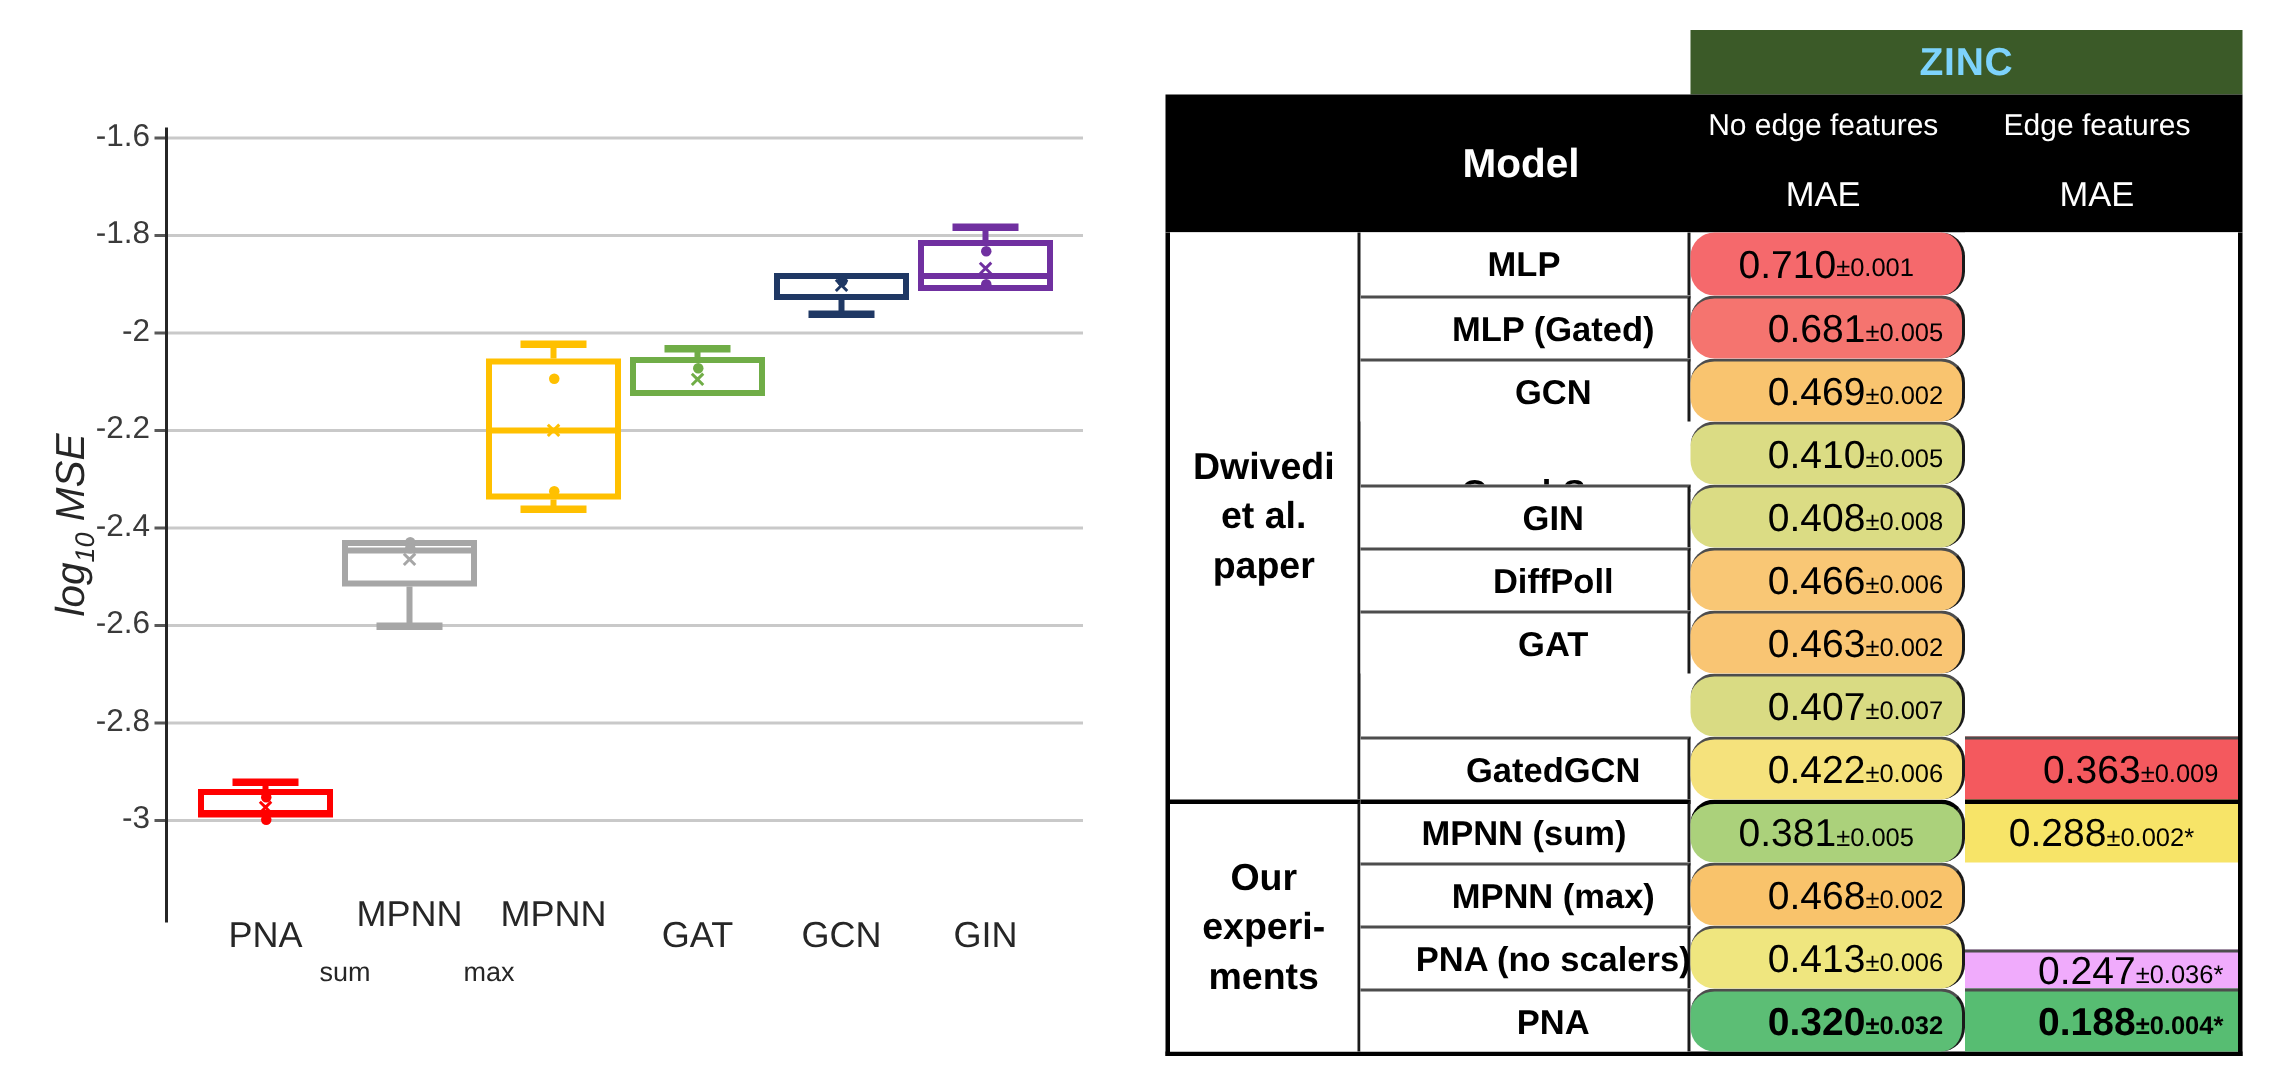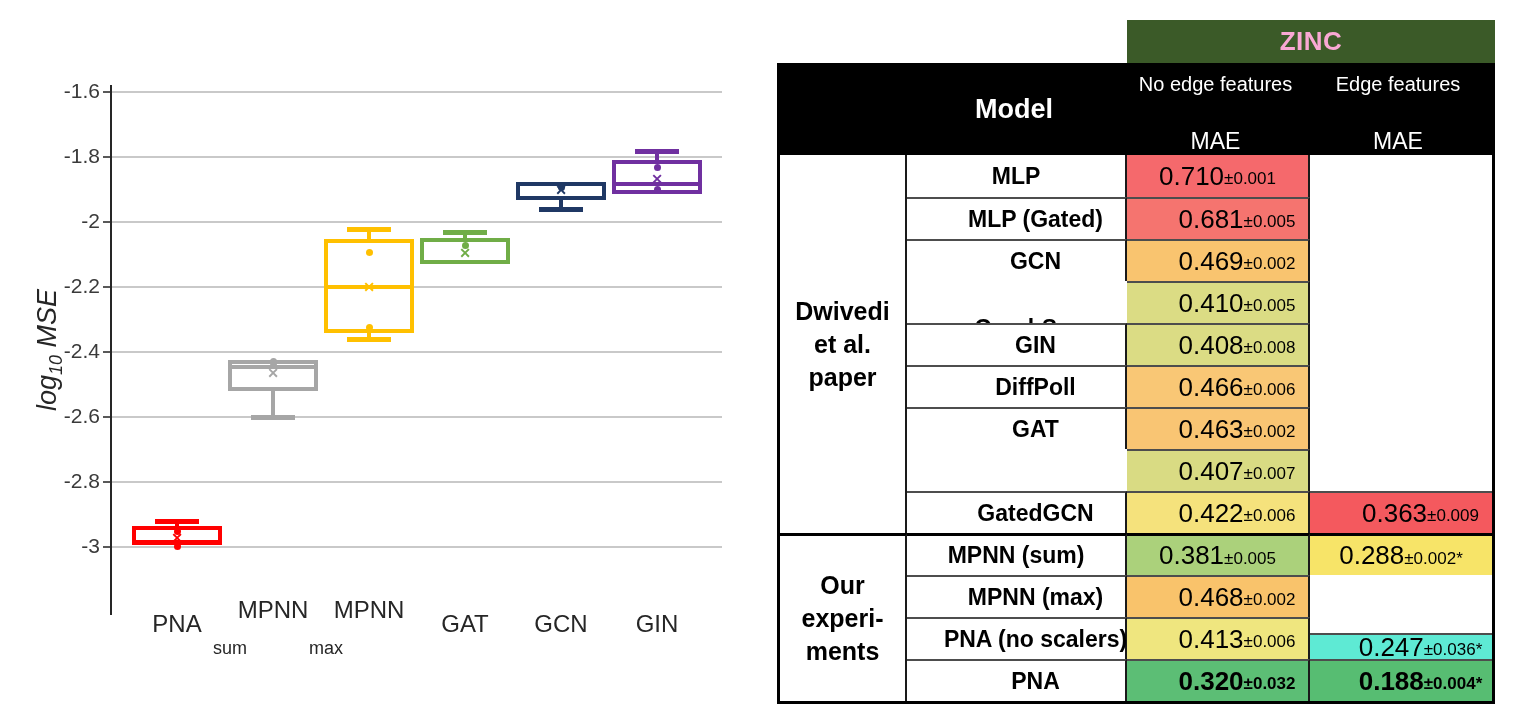--- a/index.html
+++ b/index.html
@@ -22,41 +22,41 @@
   .mean{position:absolute;width:20px;height:20px;text-align:center;font-size:14px;
         font-weight:bold;line-height:20px;}
   .ytitle{position:absolute;left:-48px;top:330px;width:200px;height:40px;text-align:center;
           transform:rotate(-90deg);font-style:italic;font-size:27px;color:#262626;}
   .ytitle sub{font-size:18px;}
 
   
   .tableWrap{position:absolute;left:777px;top:20px;width:718px;}
   .zincHeader{position:absolute;left:350px;top:0;width:368px;height:43px;
       display:flex;align-items:center;justify-content:center;
-      color:#f9a8d4;font-size:26px;font-weight:bold;letter-spacing:0.5px;}
+      color:#7dd3fc;font-size:26px;font-weight:bold;letter-spacing:0.5px;}
   .blackHeader{position:absolute;left:0;top:43px;width:718px;height:92px;background:#000;
       display:grid;grid-template-columns:127px 220px 183px 182px;color:#fff;}
   .hModel{display:flex;align-items:center;justify-content:center;
       font-size:27px;font-weight:bold;}
-  .hCol{display:flex;flex-direction:column;align-items:center;padding:10px 0 0;
+  .hCol{display:flex;flex-direction:column;align-items:center;padding:10px 0 12px;
       justify-content:space-between;}
   .hTitle{font-size:20px;}
   .hMetric{font-size:23px;}
   .tbody{position:absolute;left:0;top:135px;width:718px;box-sizing:border-box;
       border:3px solid #000;border-top:none;background:#fff;
       display:grid;grid-template-columns:127px 220px 183px 182px;grid-auto-rows:42px;}
   .cell{box-sizing:border-box;}
   .groupCell{grid-column:1;display:flex;flex-direction:column;align-items:center;
       justify-content:center;font-weight:bold;font-size:25px;line-height:1.32;
       border-right:2px solid #1a1a1a;background:#fff;}
   .modelCell{grid-column:2;display:flex;align-items:center;justify-content:center;
       font-weight:bold;font-size:23px;white-space:nowrap;
       border-right:2px solid #1a1a1a;background:#fff;}
   .valCell{display:flex;align-items:center;justify-content:center;background:#fff;}
-  .valCell.c1{border-right:2px solid #1a1a1a;}
+  .valCell.c1{border-right:2px solid #1a1a1a;border-radius:16px;}
   .num{font-size:26px;}
   .err{font-size:17px;position:relative;top:3px;}
   .boldVal .num,.boldVal .err{font-weight:bold;}
   .rt{border-top:2px solid #4d4d4d;padding-left:39px;}
   .sectionTop{border-top:3px solid #000;}
 </style>
 </head>
 <body>
 
 <div class="canvas">
@@ -235,21 +235,21 @@
         <div class="cell modelCell rt" style="grid-area: 11 / 2;">MPNN (max)</div>
         <div class="cell valCell c1 rt" style="grid-area: 11 / 3; background: rgb(249, 195, 107);">
           <span class="num">0.468</span>
           <span class="err">±0.002</span>
         </div>
         <div class="cell modelCell rt" style="grid-area: 12 / 2;">PNA (no scalers)</div>
         <div class="cell valCell c1 rt" style="grid-area: 12 / 3; background: rgb(239, 230, 127);">
           <span class="num">0.413</span>
           <span class="err">±0.006</span>
         </div>
-        <div class="cell valCell rt" style="grid-area: 12 / 4; background: #5eead4; margin-top: 16px;">
+        <div class="cell valCell rt" style="grid-area: 12 / 4; background: #f0abfc; margin-top: 16px;">
           <span class="num">0.247</span>
           <span class="err">±0.036*</span>
         </div>
         <div class="cell modelCell rt" style="grid-area: 13 / 2;">PNA</div>
         <div class="cell valCell c1 rt boldVal" style="grid-area: 13 / 3; background: rgb(92, 190, 117);">
           <span class="num">0.320</span>
           <span class="err">±0.032</span>
         </div>
         <div class="cell valCell rt boldVal" style="grid-area: 13 / 4; background: rgb(87, 189, 114);">
           <span class="num">0.188</span>

